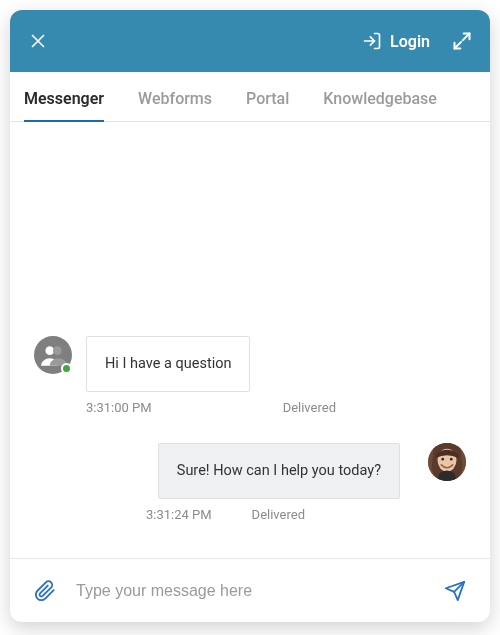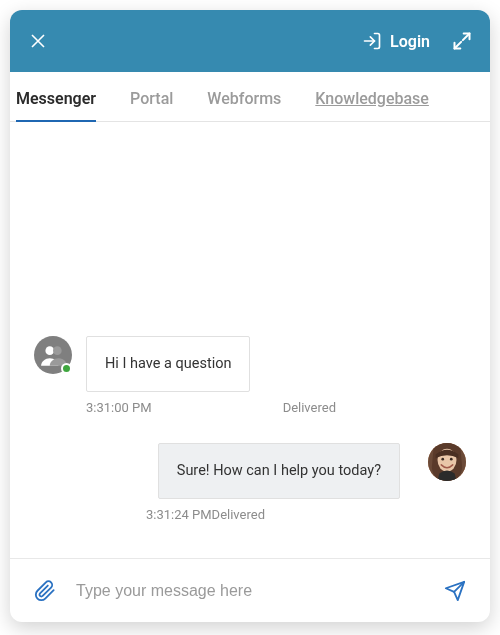--- a/index.html
+++ b/index.html
@@ -38,36 +38,36 @@
     margin-right: 18px;
   }
   .header .expand {
     width: 28px; height: 28px;
     display: flex; align-items: center; justify-content: center;
     cursor: pointer;
   }
   .tabs {
     display: flex;
     border-bottom: 1px solid #e4e4e4;
-    padding: 0 6px;
+    padding: 0 14px;
     height: 50px;
     align-items: flex-end;
   }
   .tab {
     padding: 14px 0 12px 0;
     margin-right: 34px;
     font-size: 16px;
     color: #9b9b9b;
     cursor: pointer;
     border-bottom: 2px solid transparent;
     font-weight: 500;
     position: relative;
     top: 1px;
   }
-  .tab:last-child { margin-right: 16px; text-decoration: underline; }
+  .tab:last-child { margin-right: 16px; }
   .tab.active {
     color: #2b2b2b;
     border-bottom: 2px solid #1f67b2;
     font-weight: 600;
   }
   .chat-area {
     flex: 1;
     padding: 20px 24px 10px 24px;
     overflow: hidden;
     display: flex;
@@ -116,20 +116,21 @@
   .bubble.right {
     background: #eef0f2;
     border: 1px solid #e0e0e0;
     margin-right: 28px;
   }
   .meta-row {
     display: flex;
     font-size: 13px;
     color: #8c8c8c;
     margin-top: 8px;
+    gap: 40px;
   }
   .meta-row.left {
     margin-left: 52px;
     width: 250px;
     justify-content: space-between;
   }
   .meta-row.right {
     margin-left: auto;
     width: 268px;
     margin-right: 52px;
@@ -182,22 +183,22 @@
         <polyline points="14 3 21 3 21 10"></polyline>
         <polyline points="10 21 3 21 3 14"></polyline>
         <line x1="21" y1="3" x2="13" y2="11"></line>
         <line x1="3" y1="21" x2="11" y2="13"></line>
       </svg>
     </div>
   </div>
 
   <div class="tabs">
     <div class="tab active">Messenger</div>
+    <div class="tab">Webforms</div>
     <div class="tab">Portal</div>
-    <div class="tab">Webforms</div>
     <div class="tab">Knowledgebase</div>
   </div>
 
   <div class="chat-area">
 
     <div>
       <div class="msg-row left">
         <div class="avatar guest">
           <svg width="26" height="26" viewBox="0 0 24 24" fill="#ffffff">
             <circle cx="9" cy="8" r="4"></circle>

